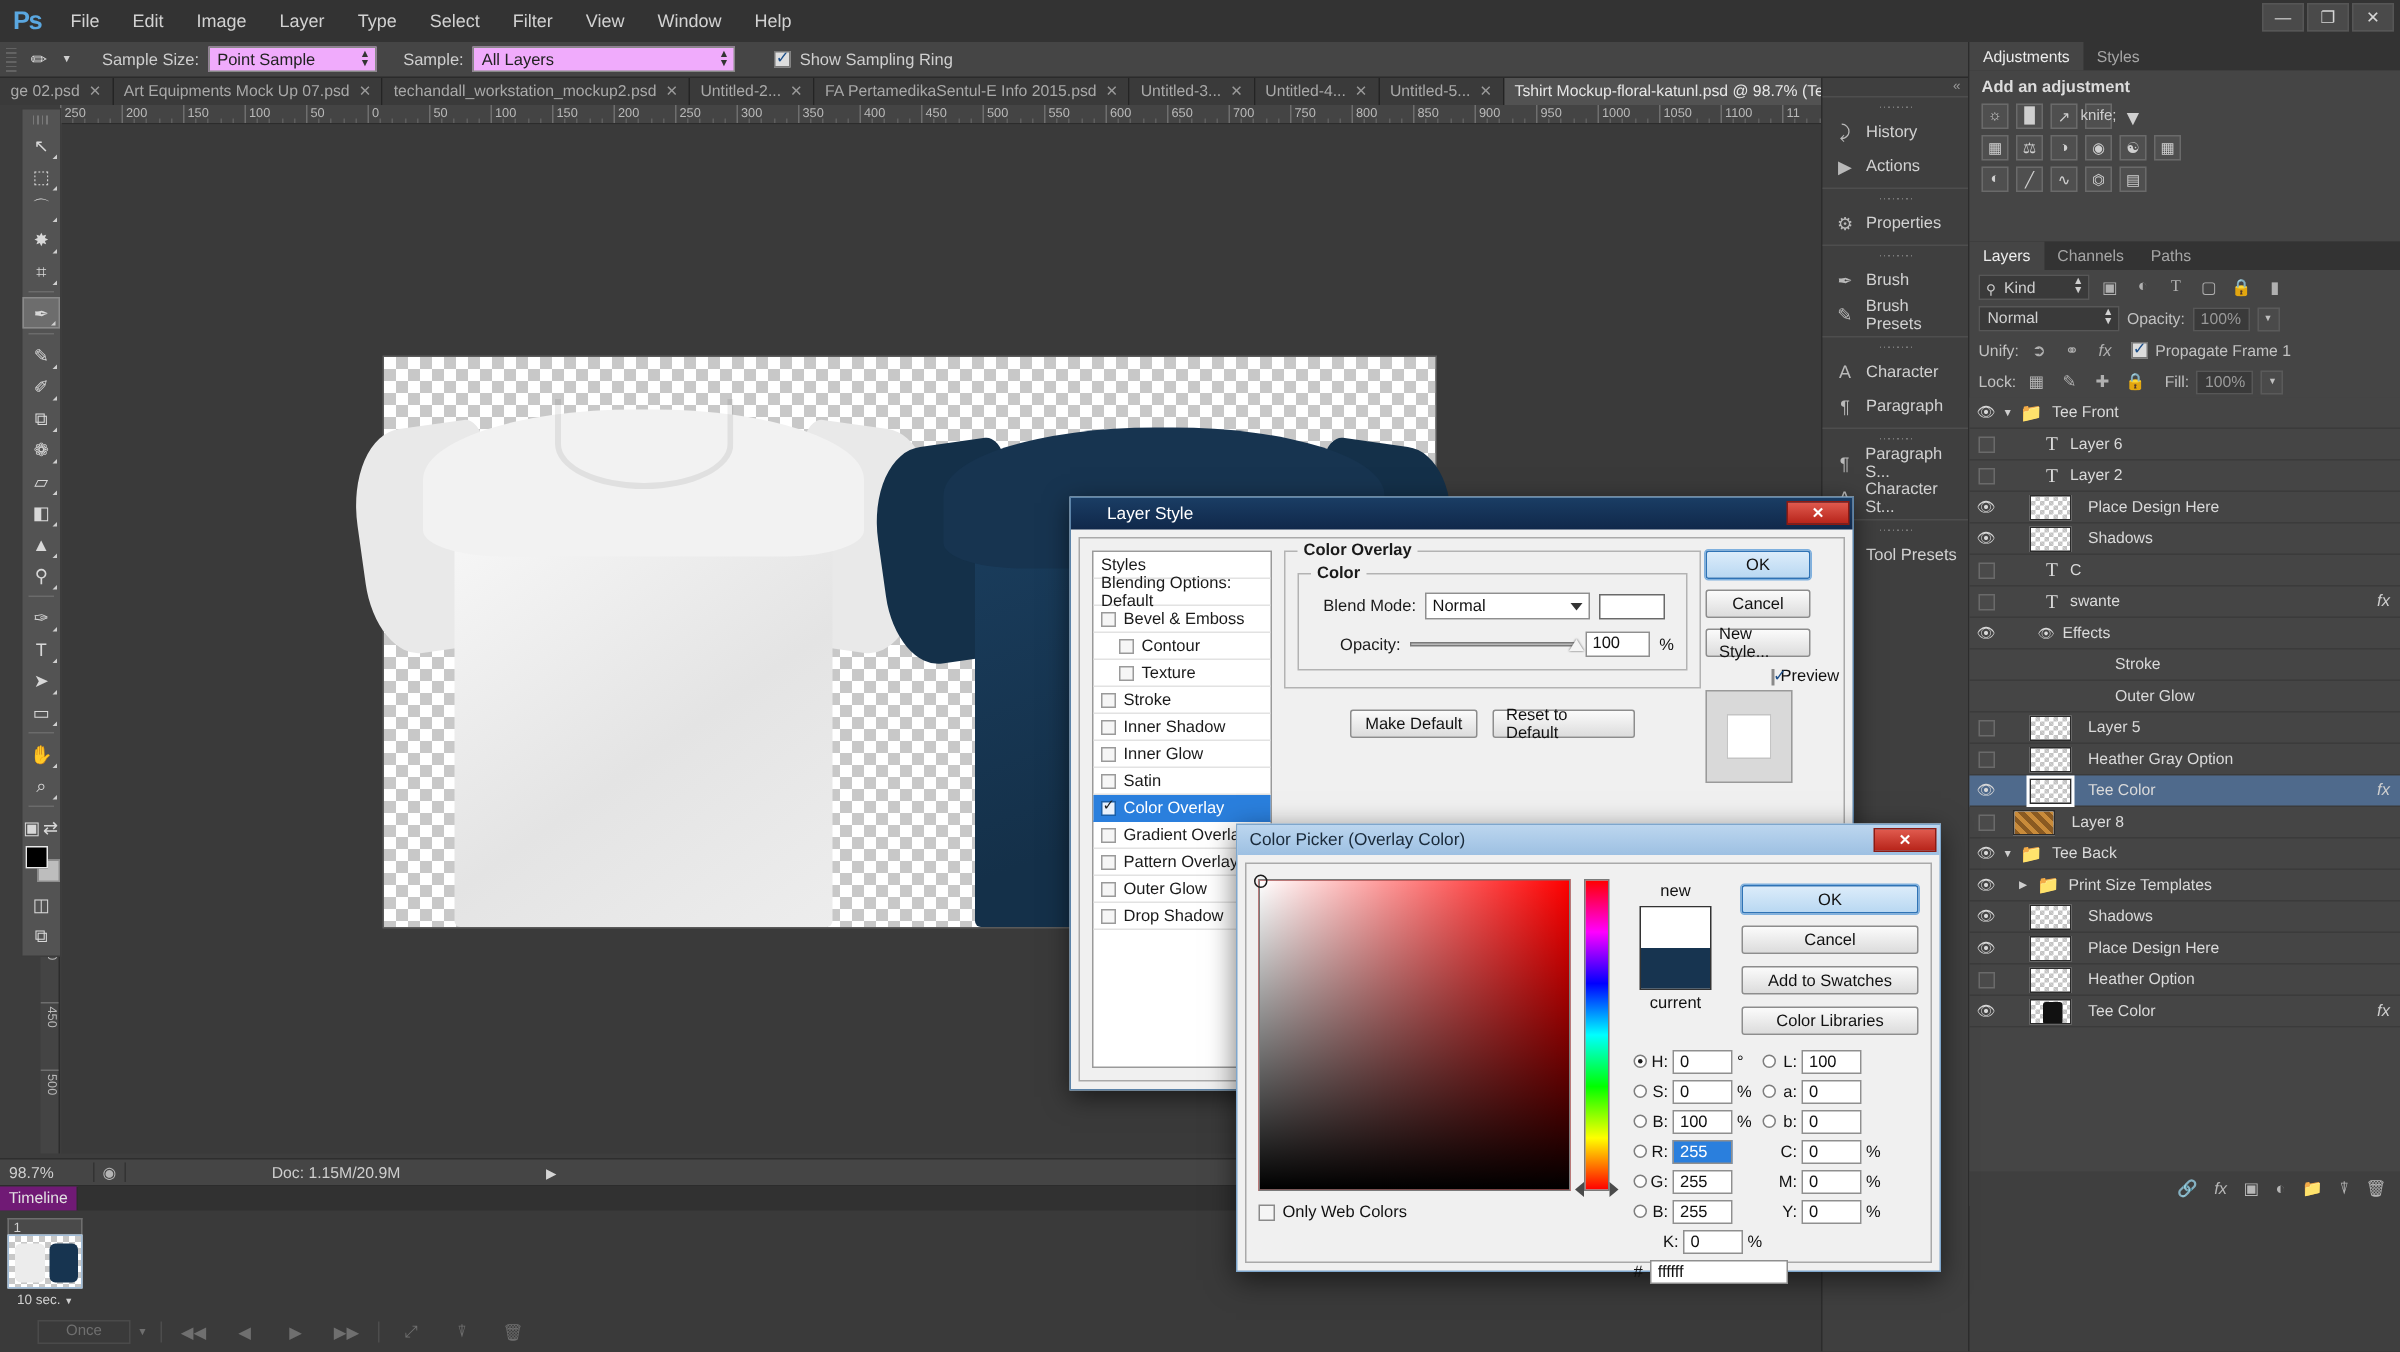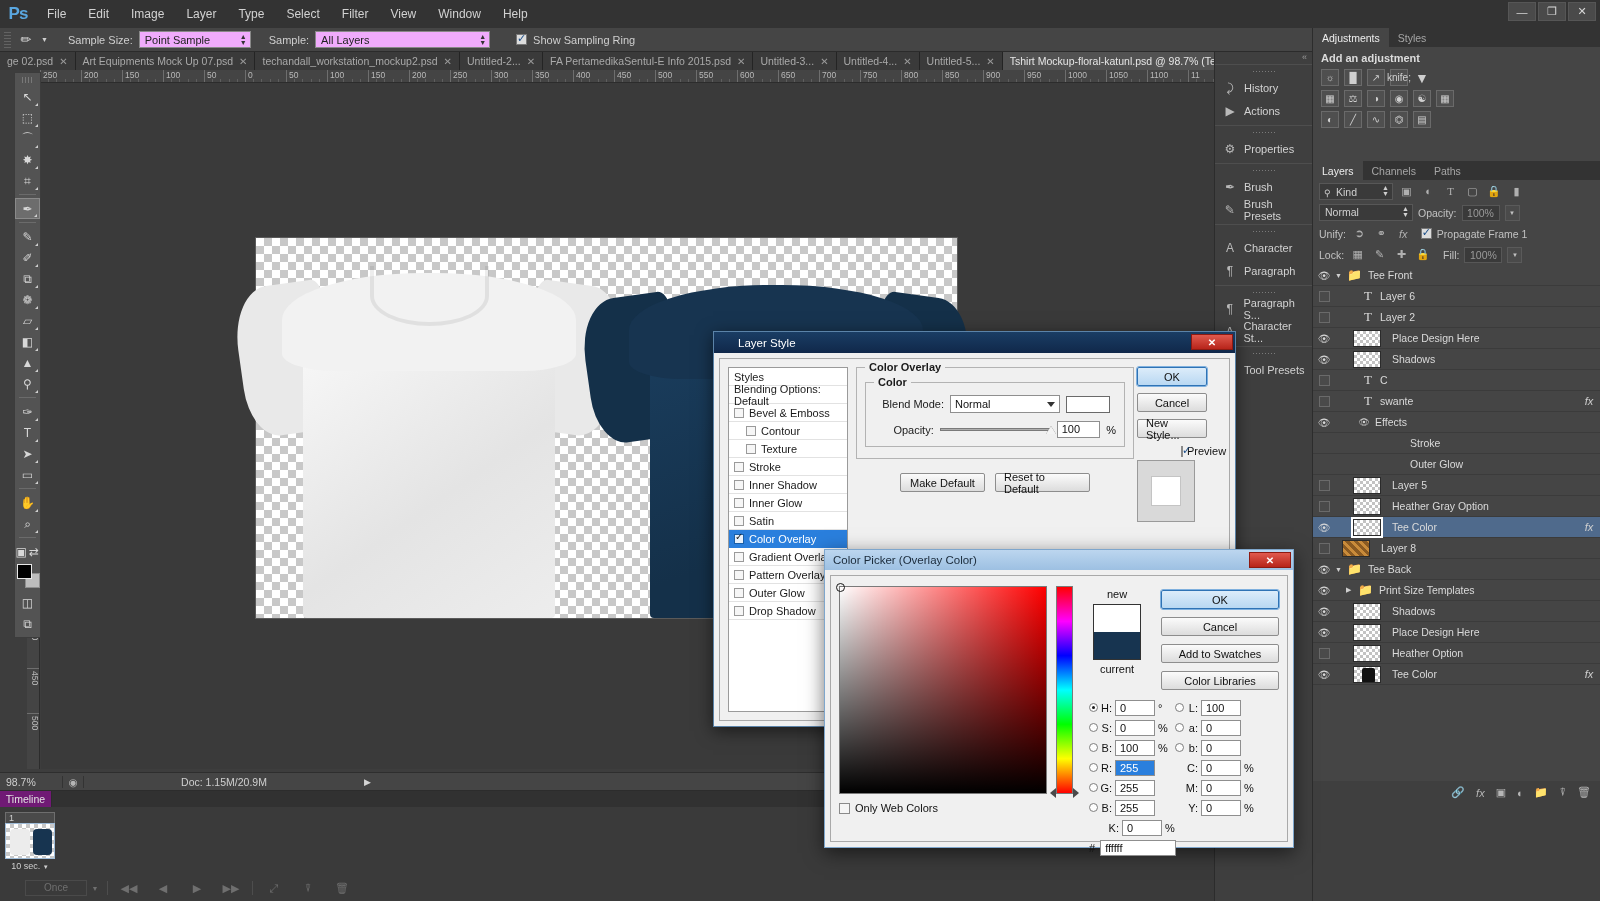--- a/index.html
+++ b/index.html
@@ -274,21 +274,21 @@
            display:inline-block; position:relative; flex:none; }
   .radio.on::after { content:""; position:absolute; left:2px; top:2px; width:3px; height:3px;
                      border-radius:50%; background:#1a1a1a; }
   .cplab { width:17px; text-align:right; font-size:11px; padding-right:3px; color:#111; }
   .cpbox { width:40px; height:16px; background:#fff; border:1px solid #8f8f8f; font-size:11px;
            line-height:14px; padding-left:4px; color:#111; }
   .cpbox.selected { background:#2a7fdd; color:#fff; }
   .cpunit { width:13px; text-align:left; font-size:11px; padding-left:3px; color:#111; }
   .cpcol2 { margin-left:7px; display:flex; align-items:center; }
   #hexrow { position:absolute; left:258px; top:264px; display:flex; align-items:center; gap:5px; }
-  #hexbox { width:76px; height:16px; background:#fff; border:1px solid #8f8f8f; font-size:11px;
+  #hexbox { width:92px; height:16px; background:#fff; border:1px solid #8f8f8f; font-size:11px;
             line-height:14px; padding-left:4px; color:#111; }
 </style>
 </head>
 <body>
 
 <div id="menubar" class="abs">
   <div id="ps-logo">Ps</div>
   <div class="menu-item">File</div>
   <div class="menu-item">Edit</div>
   <div class="menu-item">Image</div>

